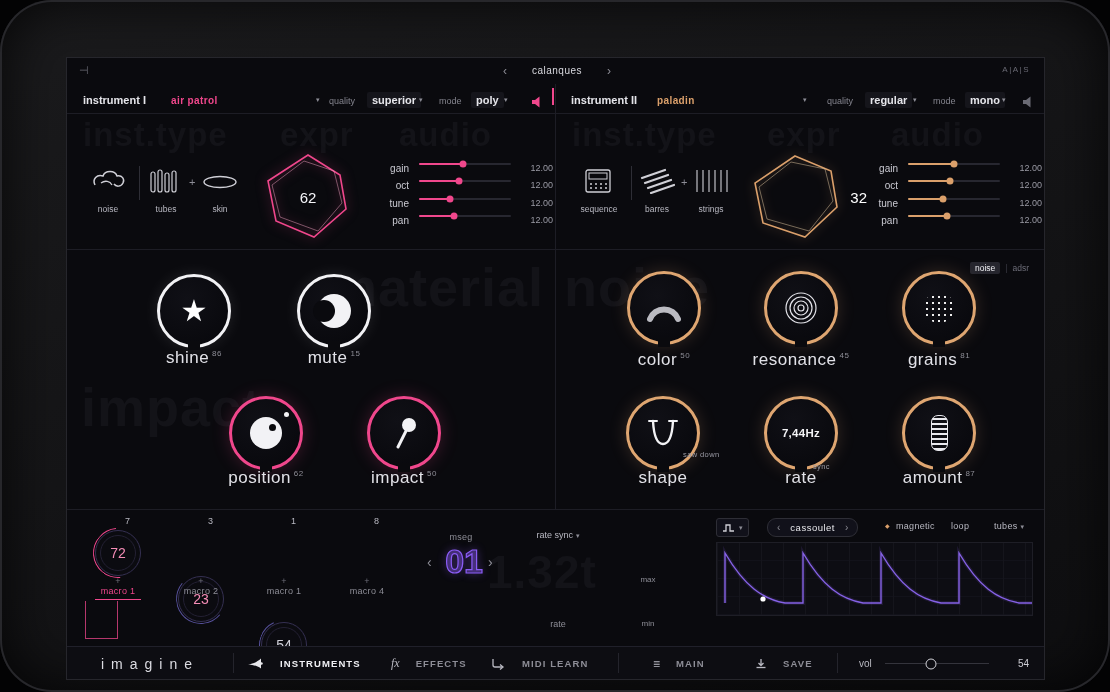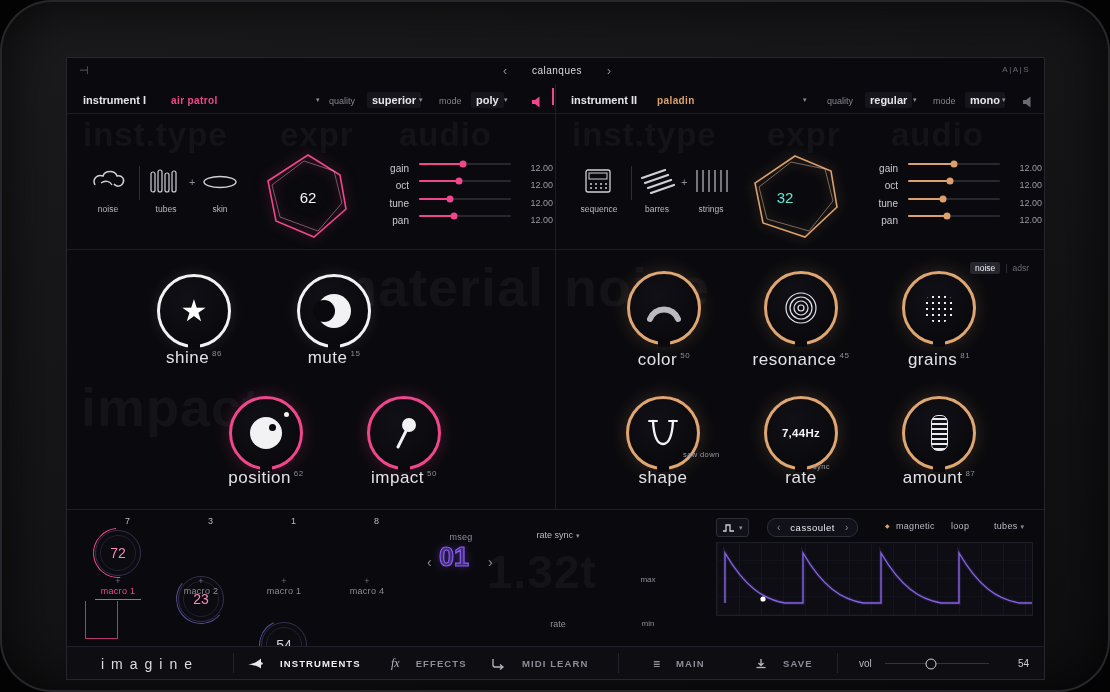--- a/index.html
+++ b/index.html
@@ -62,22 +62,22 @@
   .macro::before{content:"";position:absolute;inset:4px;border-radius:50%;border:1px solid #232033;}
   .macro::after{content:"";position:absolute;inset:-3px;border-radius:50%;border:1.5px solid transparent;
     border-top-color:var(--arc);border-left-color:var(--arc);transform:rotate(var(--rot));}
   .mval{font-size:14px;color:#cfcfd8;}
   .mval.pink{color:#f48cb6;}
   .mmod{font-size:9px;color:#b9b9c2;}
   .mplus{font-size:9px;color:#6d6d78;text-align:center;}
   .mlabel{font-size:9px;color:#8d8d96;text-align:center;letter-spacing:.3px;}
   .mlabel.pinkt{color:#f0478c;}
   
-  .msegnum{font-size:27px;font-weight:bold;color:rgba(139,92,246,.35);-webkit-text-stroke:1.2px #8b5cf6;
-    text-shadow:0 0 10px rgba(139,92,246,.45);text-align:left;}
+  .msegnum{font-size:34px;font-weight:bold;color:rgba(139,92,246,.35);-webkit-text-stroke:1.2px #8b5cf6;
+    text-shadow:0 0 10px rgba(139,92,246,.45);text-align:right;}
   .rlab{font-size:8px;color:#8d8d96;text-align:center;}
   
   .echip{height:17px;border:1px solid #2e2e36;border-radius:3px;background:#11111a;display:flex;align-items:center;gap:4px;padding:0 5px;}
   .epill{height:17px;border:1px solid #2e2e36;border-radius:9px;background:#11111a;display:flex;align-items:center;gap:10px;padding:0 9px;}
   .epname{font-size:9.5px;color:#e8e8ec;letter-spacing:.5px;}
   .eopt{font-size:9px;color:#b9b9c2;letter-spacing:.3px;}
   .wavebox{background:#0d0d13;border:1px solid #1e1e26;
     background-image:repeating-linear-gradient(90deg,#15151c 0 1px,transparent 1px 22px),
                      repeating-linear-gradient(0deg,#12121a 0 1px,transparent 1px 18px);}
   
@@ -250,21 +250,21 @@
       </svg>
     </span>
     <div class="abs slab" style="left:624px;top:146px;width:40px">strings</div>
 
     <span class="abs" style="left:680px;top:93px;filter:drop-shadow(0 0 6px rgba(219,160,107,.45))">
       <svg width="100" height="92" viewBox="0 0 100 92">
         <polygon points="48,5 84,20 90,56 58,86 16,72 8,32" fill="none" stroke="#dba06b" stroke-width="1.6"></polygon>
         <polygon points="44,11 78,18 86,50 62,80 20,68 12,36" fill="none" stroke="#ead0a8" stroke-width="0.8" opacity="0.6"></polygon>
       </svg>
     </span>
-    <span class="abs" style="left:688px;top:131px;width:60px;text-align:center;font-size:15px;color:#5eead4">32</span>
+    <span class="abs" style="left:740px;top:131px;width:60px;text-align:right;font-size:15px;color:#ffffff">32</span>
 
     <div class="srow abs tanc" style="left:795px;top:105px">
       <span class="slabel">gain</span>
       <span class="strack">
           <i class="sfill" style="width:50%"></i>
           <i class="sdot" style="left:50%"></i>
         </span>
       <span class="sval">12.00</span>
     </div>
     <div class="srow abs tanc" style="left:795px;top:122px">

